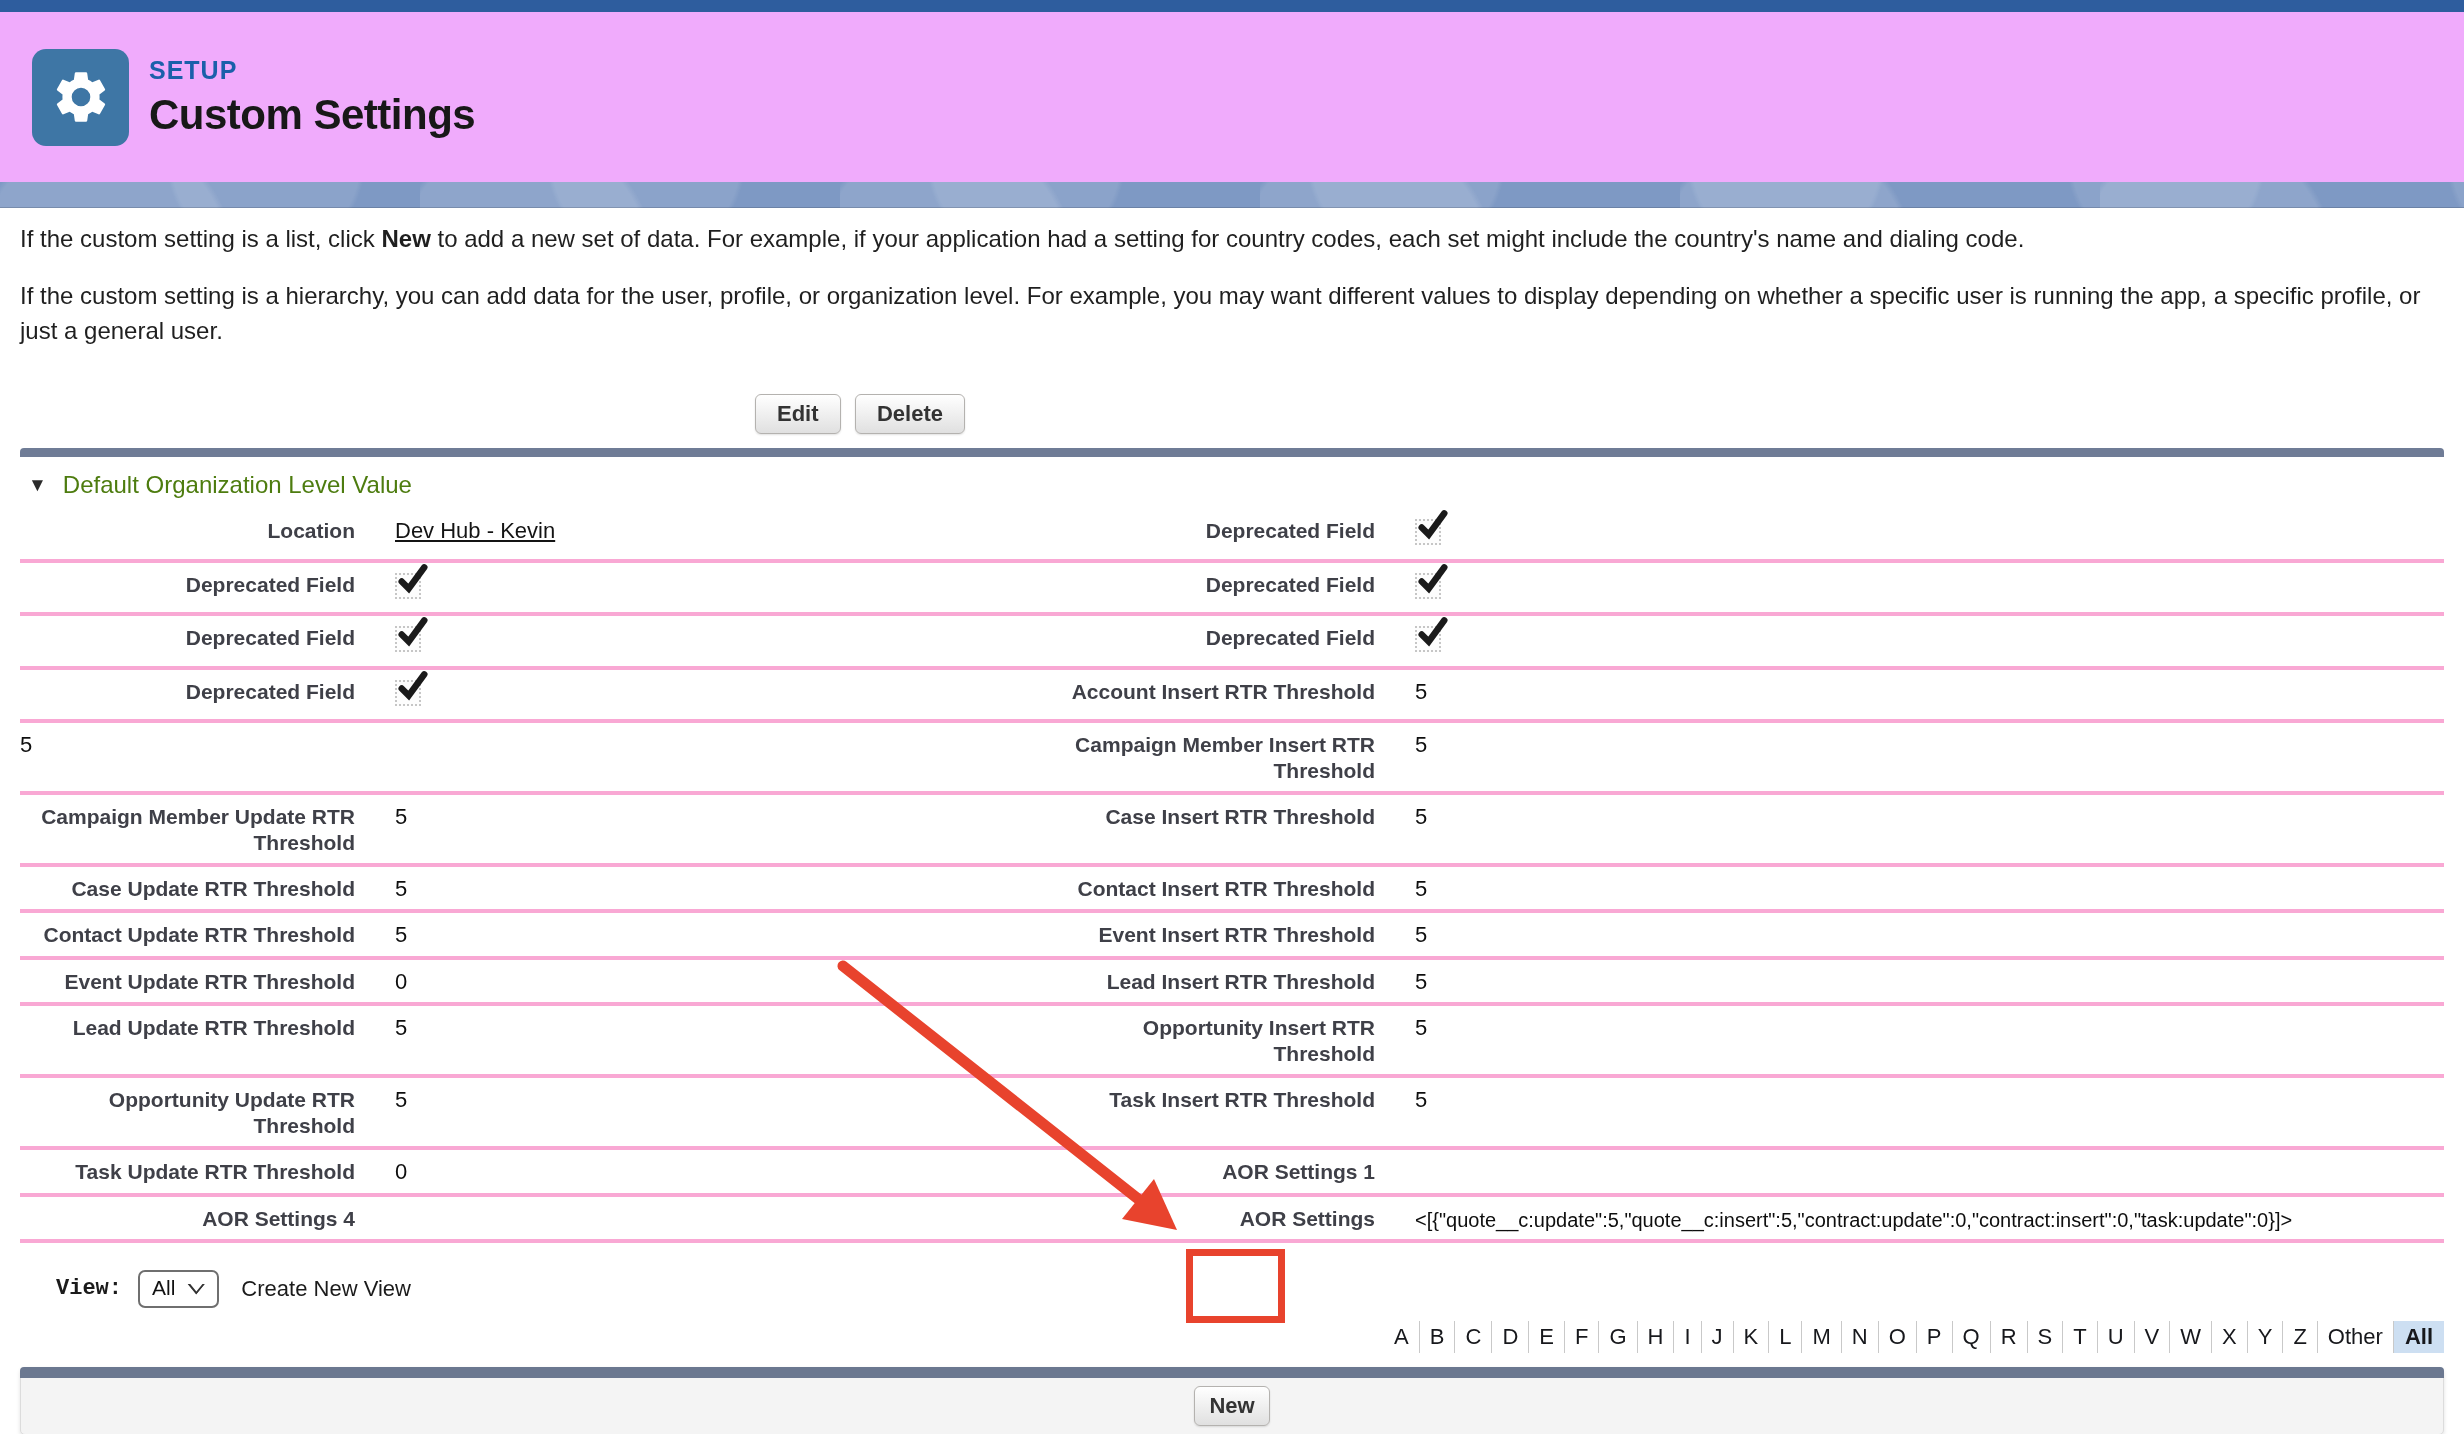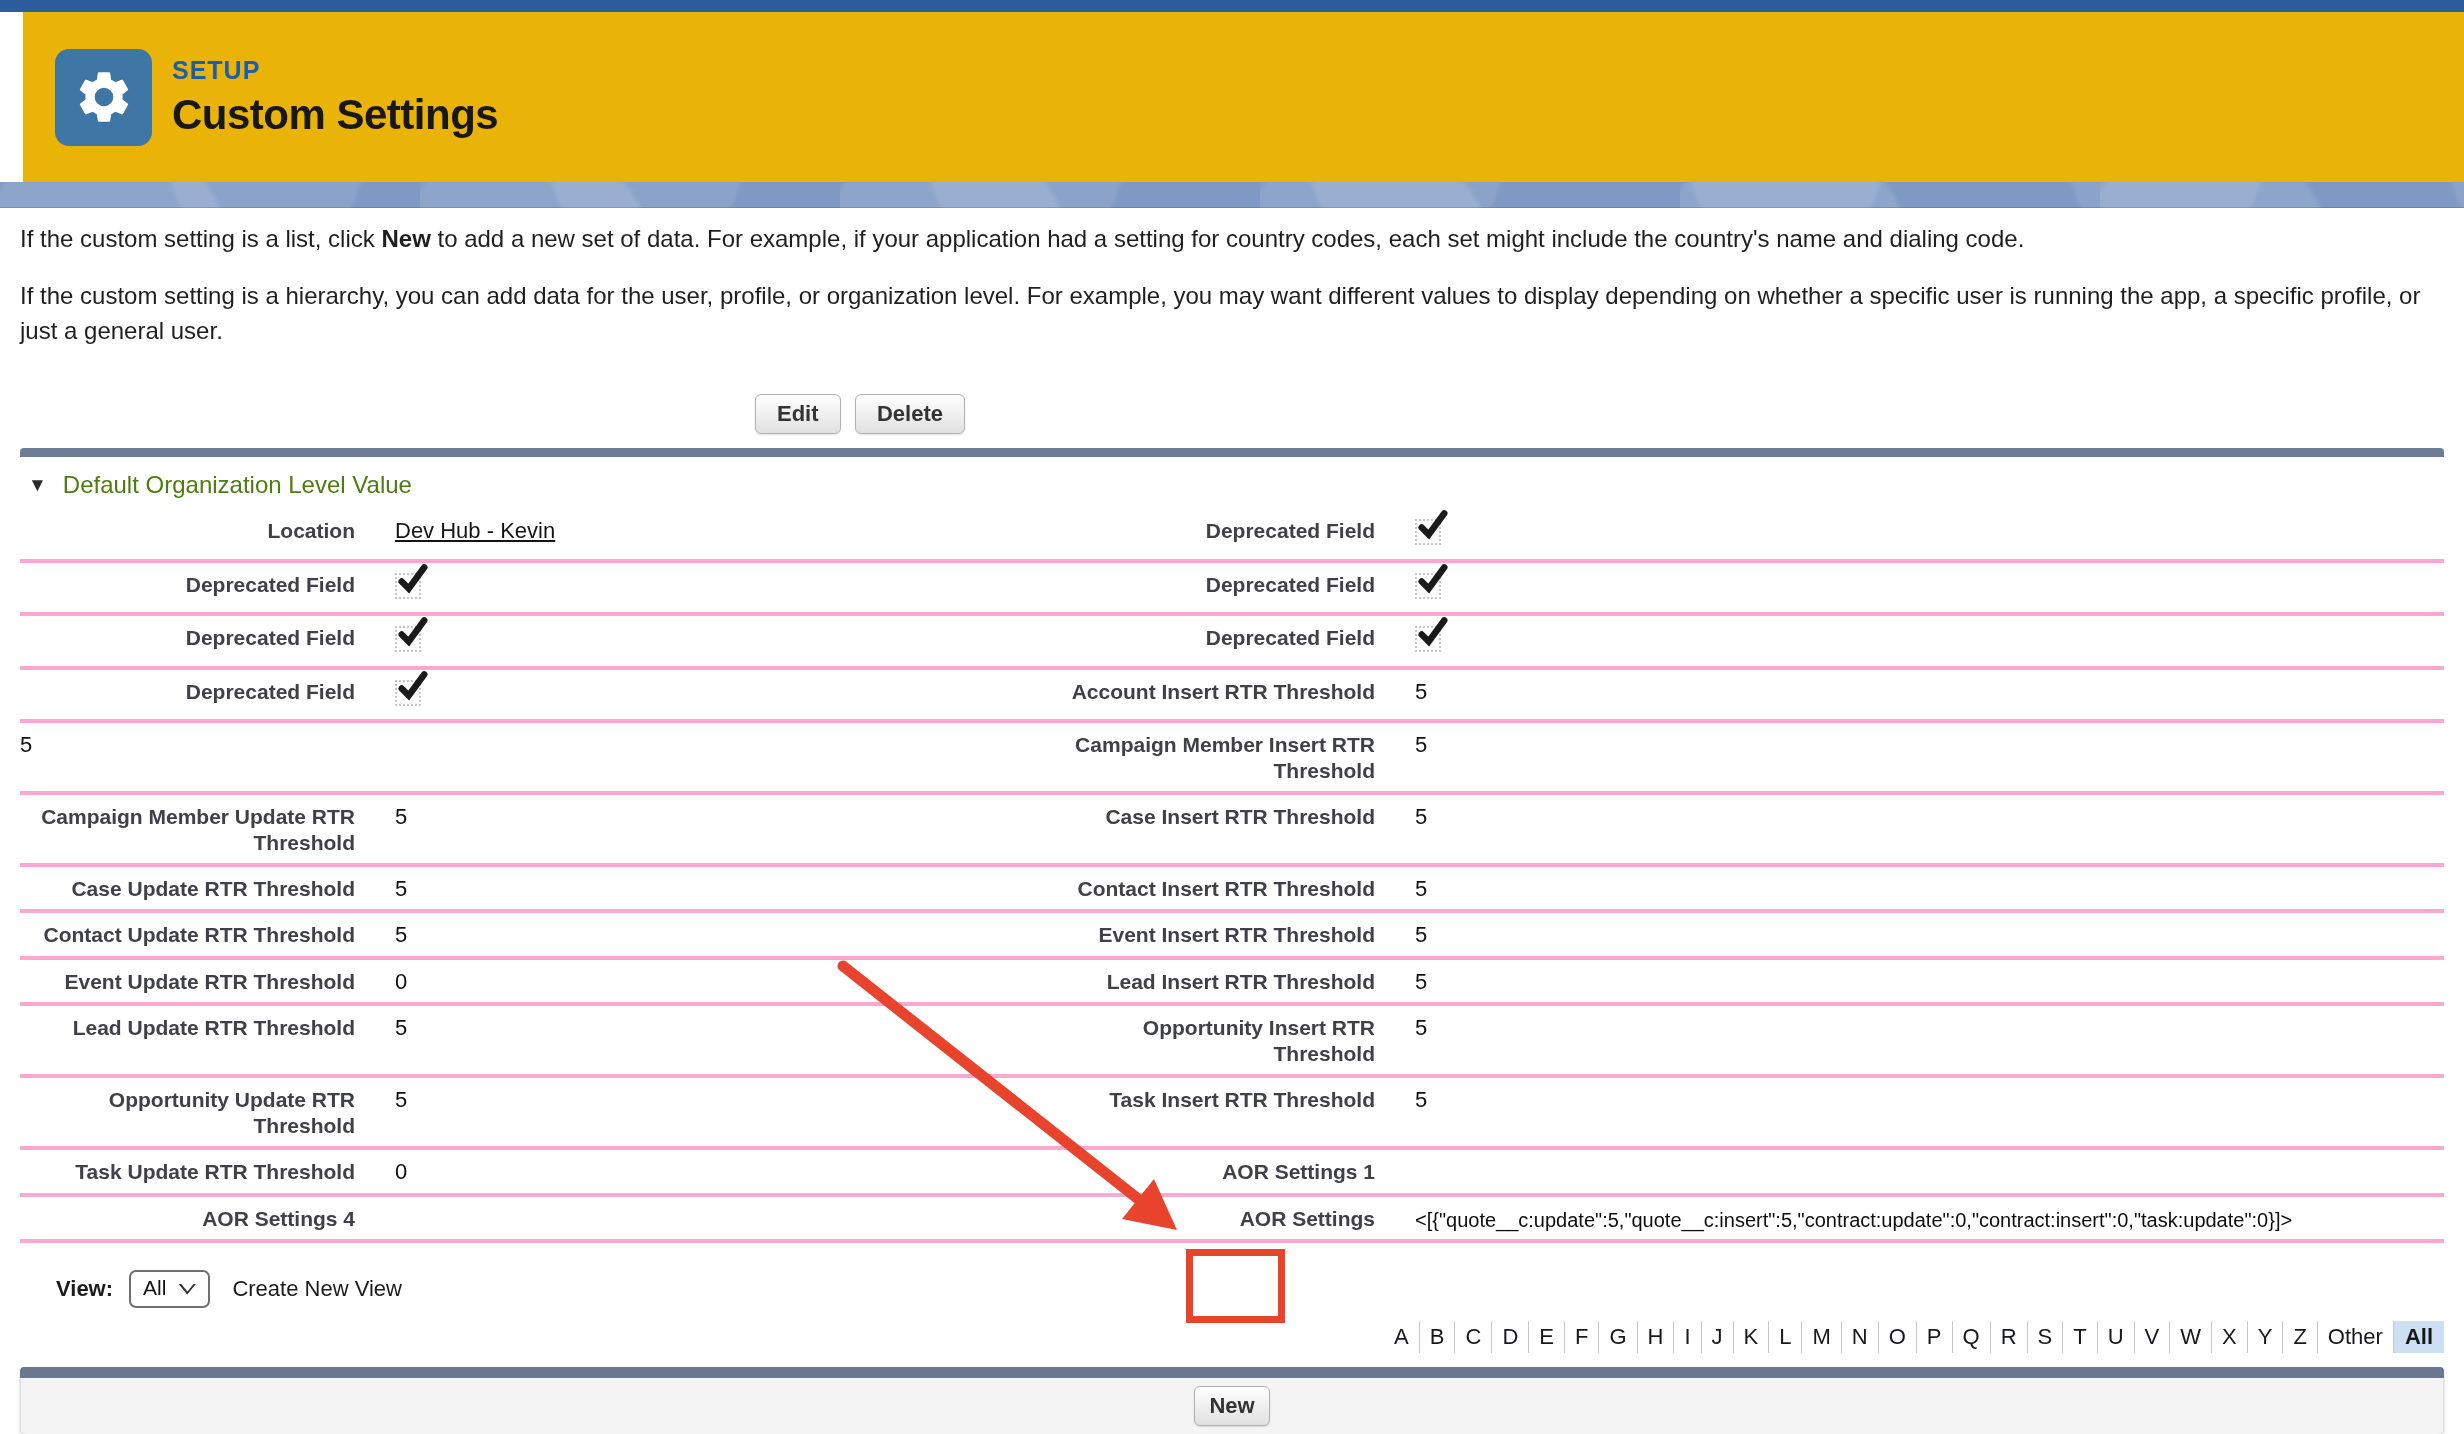--- a/index.html
+++ b/index.html
@@ -1,20 +1,20 @@
 <!DOCTYPE html>
 <html><head>
 <meta charset="utf-8">
 <style>
   * { margin:0; padding:0; box-sizing:border-box; }
   body { font-family:"Liberation Sans", sans-serif; background:#fff; }
   .page { position:relative; width:2464px; height:1434px; overflow:hidden; background:#fff; }
 
   .topbar { height:12px; background:#2e5d9e; }
-  .page-header { height:170px; background:#eab308; display:flex; align-items:center; padding-left:32px;margin-left:23px; }
+  .page-header { height:170px; background:#f0abfc; display:flex; align-items:center; padding-left:32px; }
   .icon-tile { width:97px; height:97px; background:#3e76a5; border-radius:14px; display:flex; align-items:center; justify-content:center; flex:0 0 auto; }
   .icon-tile svg { width:62px; height:62px; fill:#fff; }
   .header-text { margin-left:20px; }
   .eyebrow { color:#1b5faa; font-size:25px; font-weight:600; letter-spacing:1px; }
   .title { color:#181818; font-size:42px; font-weight:bold; letter-spacing:-0.5px; margin-top:6px; }
   .banner { height:26px; background-color:#7e99c4;
     background-image:
       radial-gradient(circle at 25% 150%, rgba(255,255,255,.12) 0 38%, transparent 40%),
       radial-gradient(circle at 70% -40%, rgba(255,255,255,.10) 0 34%, transparent 36%);
     background-size:420px 52px, 380px 52px;
@@ -43,21 +43,21 @@
   .half-right { flex:1; }
   .field-label { width:375px; flex:0 0 auto; text-align:right; padding-right:40px;
                  font-weight:bold; font-size:21px; color:#3f4048; line-height:1.24; padding-top:2px; }
   .field-value { font-size:22px; color:#0e0e0e; line-height:1.2; padding-top:2px; }
   .field-value.json-val { font-size:20px; padding-top:4px; }
   .value-link { color:#141414; text-decoration:underline; cursor:pointer; }
   .cb { position:relative; display:inline-block; width:26px; height:26px; border:2px dotted #c6c6c6; background:#fdfdfd; margin-top:1px; }
   .cb svg { position:absolute; left:-1px; top:-12px; width:34px; height:34px; }
 
   .view-bar { margin-top:24px; padding-left:36px; display:flex; align-items:center; height:44px; }
-  .view-label { font-size:22px; font-weight:bold; color:#1b1b1b; }
+  .view-label { font-size:22px; font-weight:bold; color:#1b1b1b;font-family:Liberation Mono, monospace; }
   .select { display:inline-flex; align-items:center; gap:12px; margin-left:16px; border:2px solid #6f6f6f;
             border-radius:7px; padding:4px 12px 6px; font-size:21px; color:#111; cursor:pointer; background:#fff; }
   .chev { width:0; height:0; border-left:9px solid transparent; border-right:9px solid transparent; border-top:11px solid #333;
           clip-path:polygon(0 0, 50% 100%, 100% 0, 85% 0, 50% 70%, 15% 0); margin-top:3px; }
   .view-link { margin-left:22px; font-size:22px; color:#1b1b1b; cursor:pointer; }
 
   .alpha-bar { margin-top:10px; text-align:right; font-size:22px; color:#17181c; height:38px; }
   .alpha-link { display:inline-block; padding:3px 10px; border-right:1px solid #c9c9c9; cursor:pointer; line-height:1.2; }
   .alpha-link.last { border-right:none; }
   .alpha-link.active { background:#cddff2; font-weight:bold; border-right:none; padding:3px 11px; }

